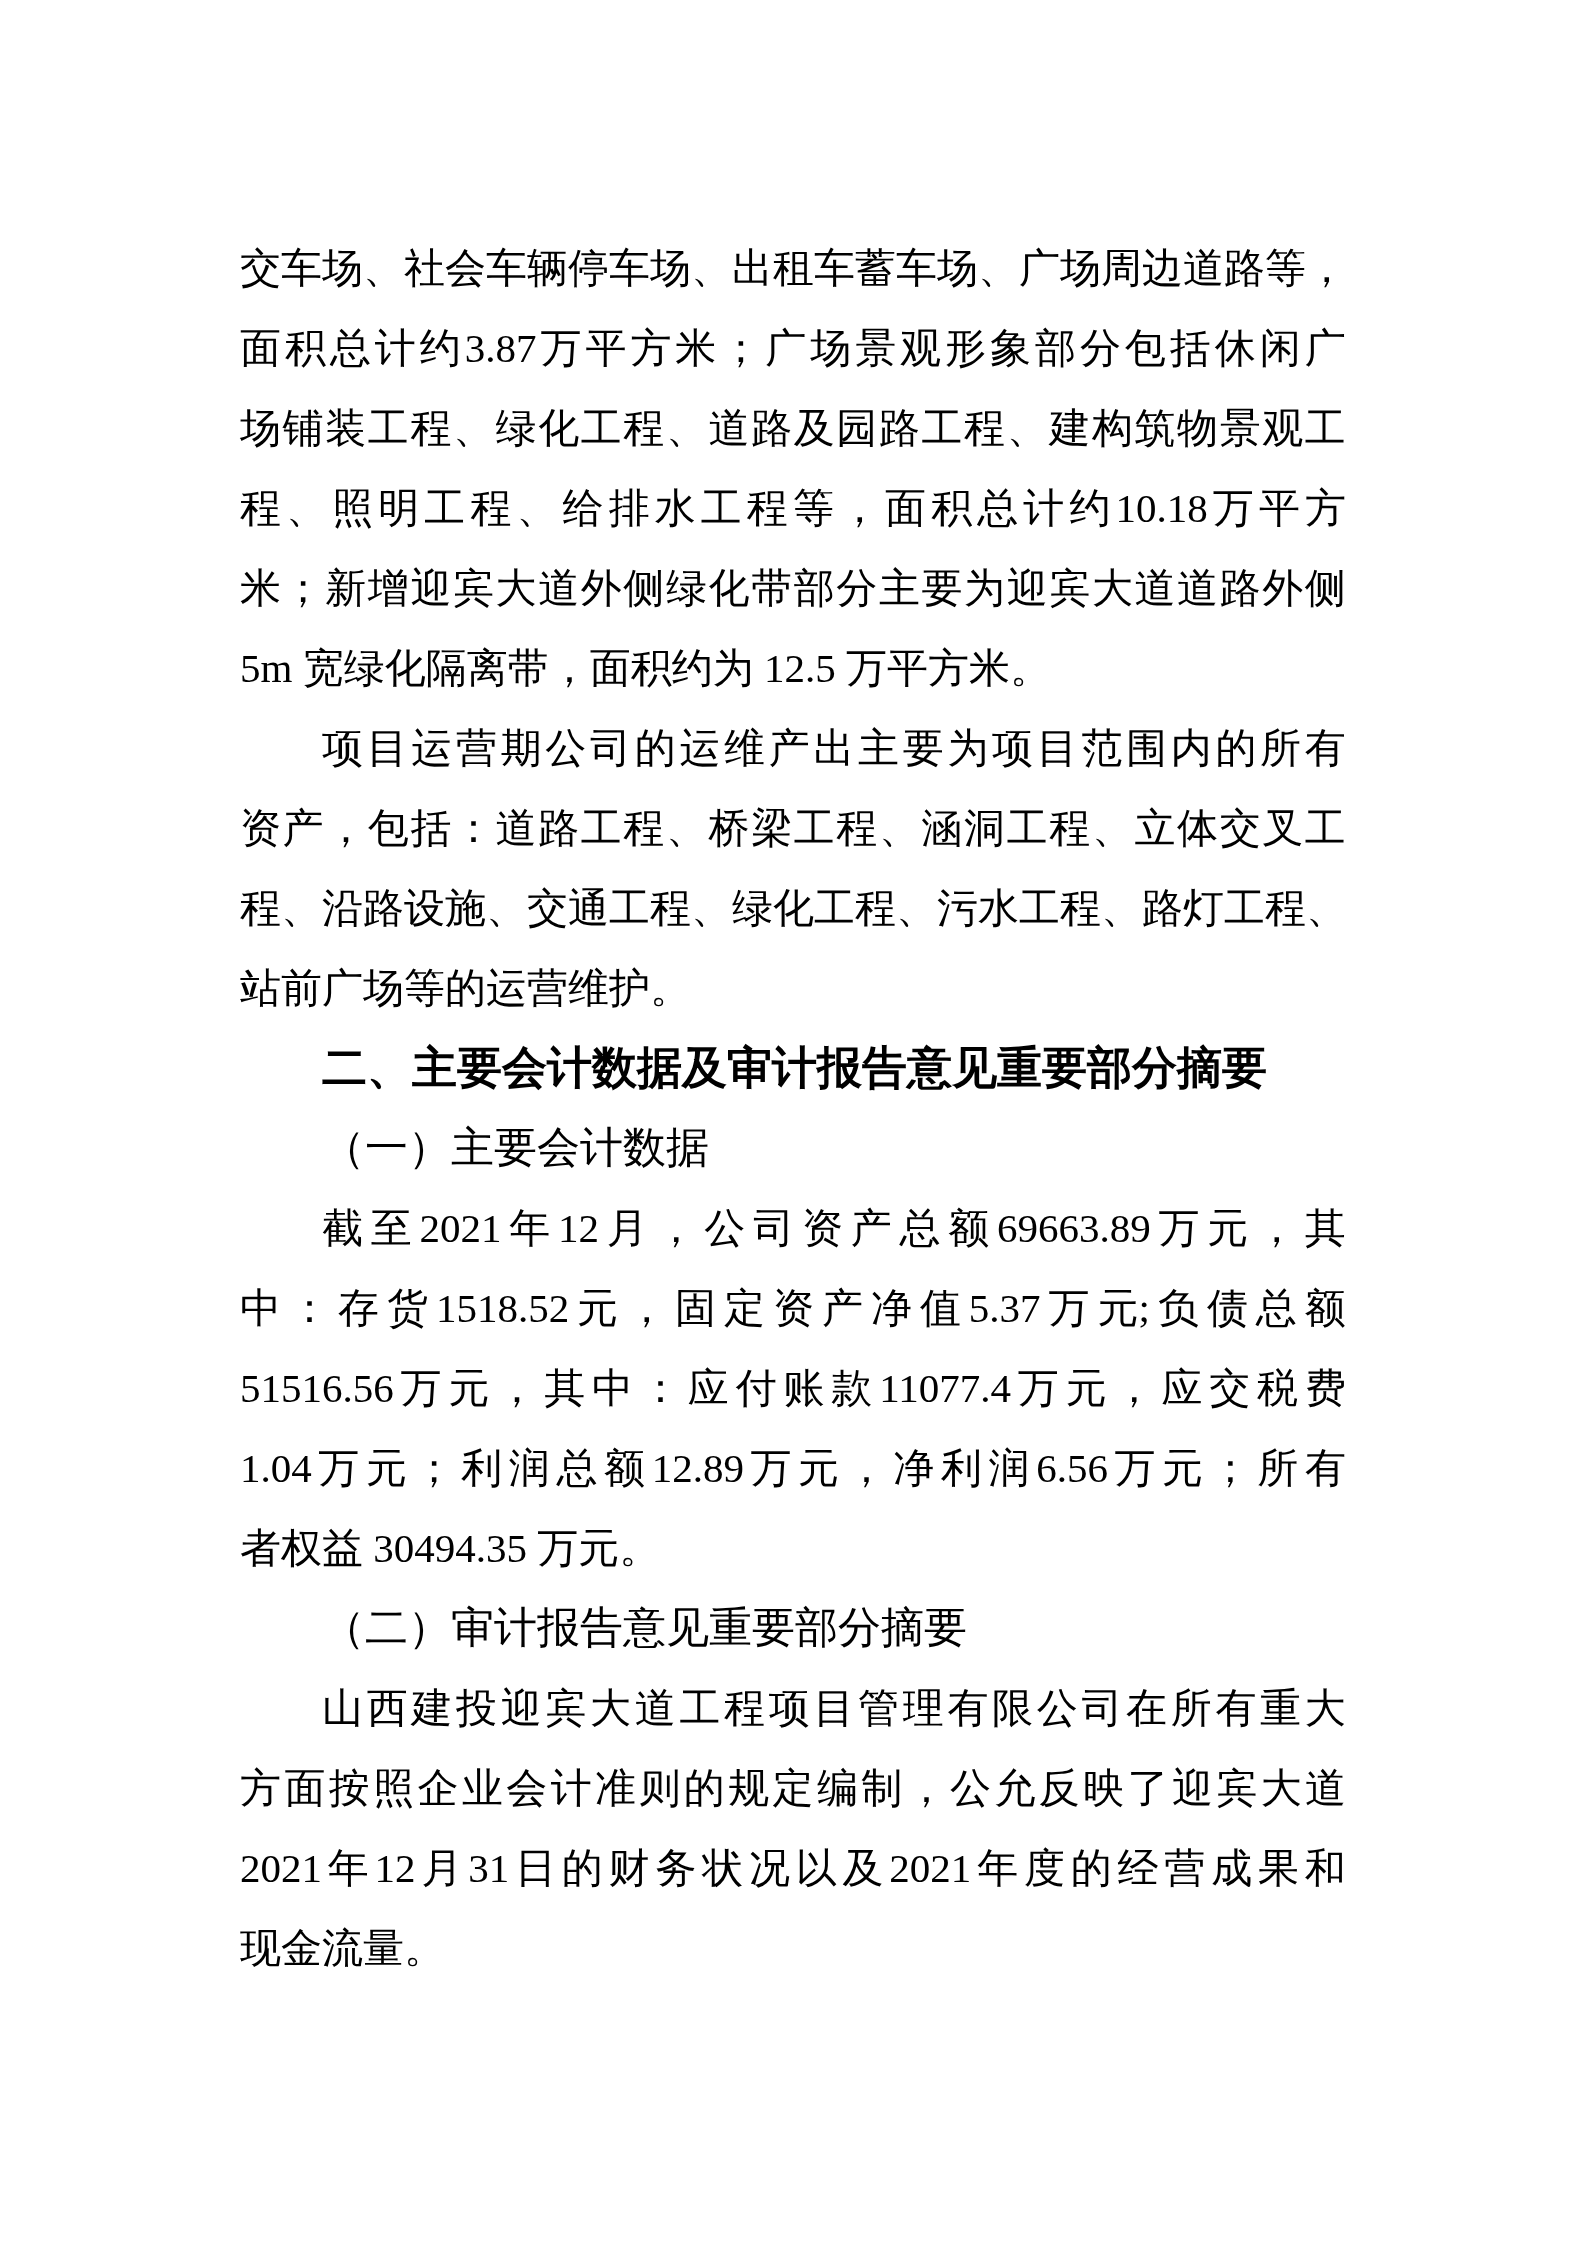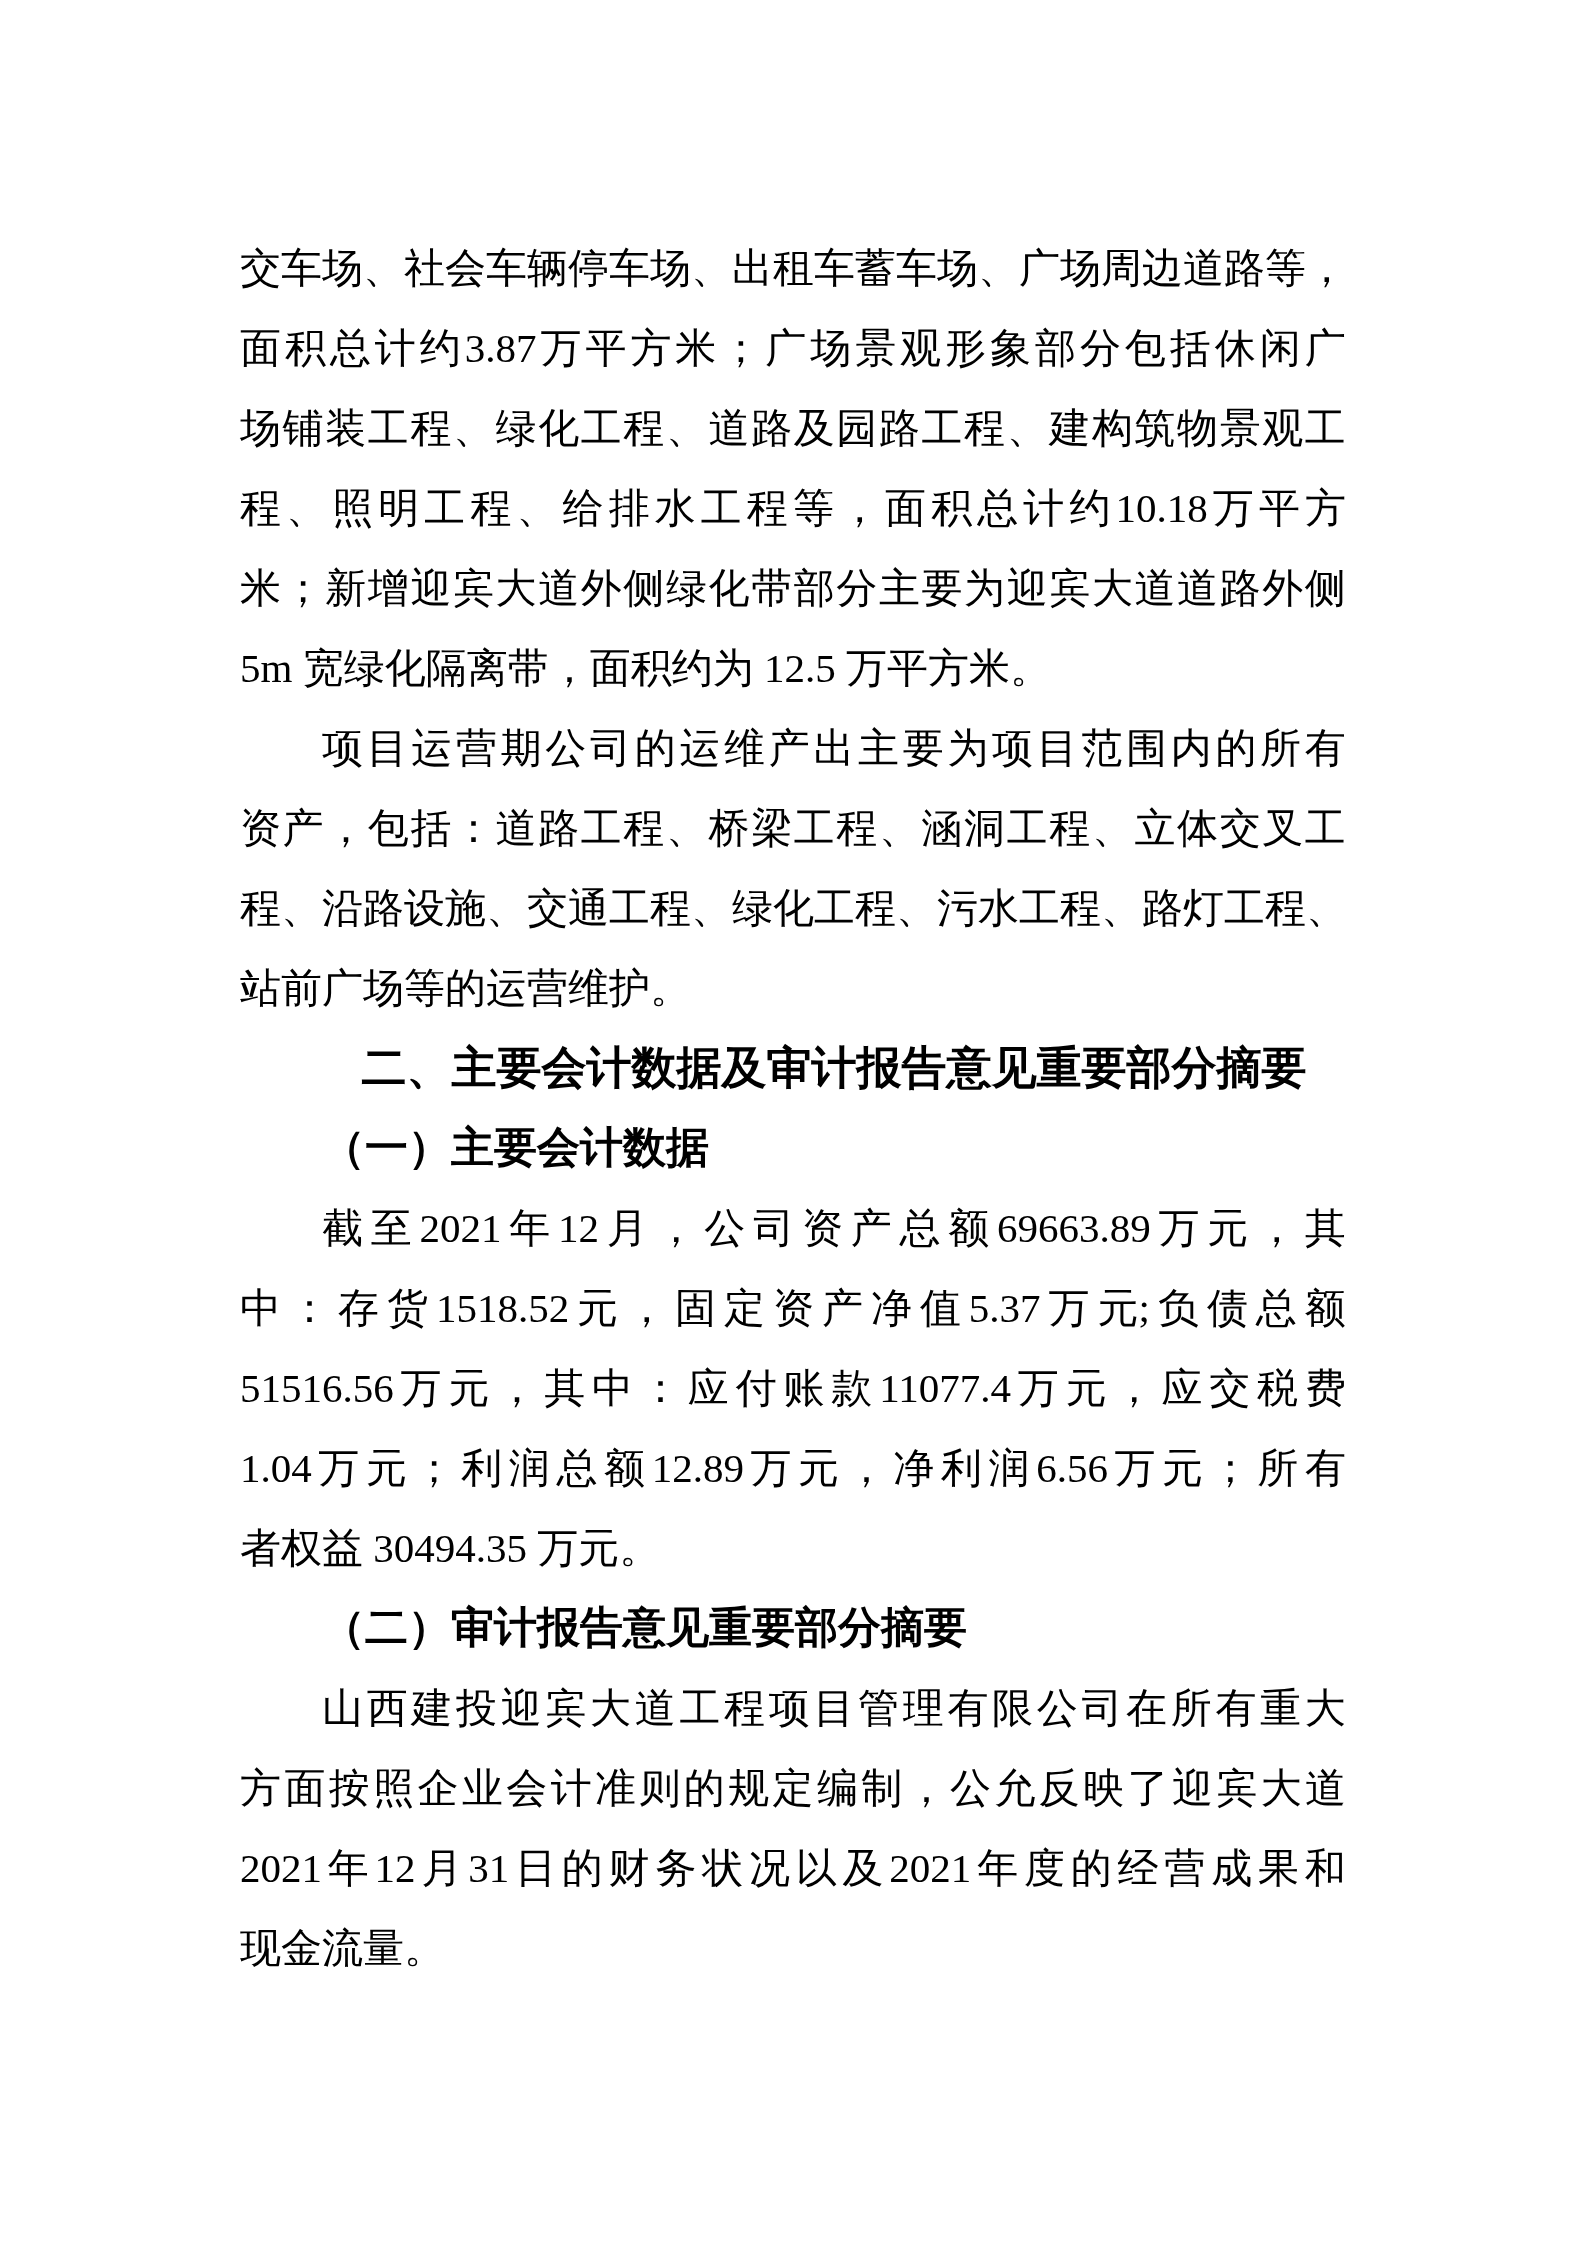--- a/index.html
+++ b/index.html
@@ -37,24 +37,23 @@
     display: flex;
     justify-content: space-between;
     align-items: baseline;
   }
   .justify span { display: inline-block; }
   .indent { padding-left: 82px; }
   .heading {
     font-family: "Liberation Sans", "DejaVu Sans", sans-serif;
     font-weight: 700;
     font-size: 45px;
-    text-align: center;
   }
   .subheading {
-    font-weight: 700;
+    font-weight: 400;
     font-size: 43px;
   }
 </style>
 </head>
 <body>
 
 <div class="page">
   <div class="text-block">
 
     <div class="ln justify">

